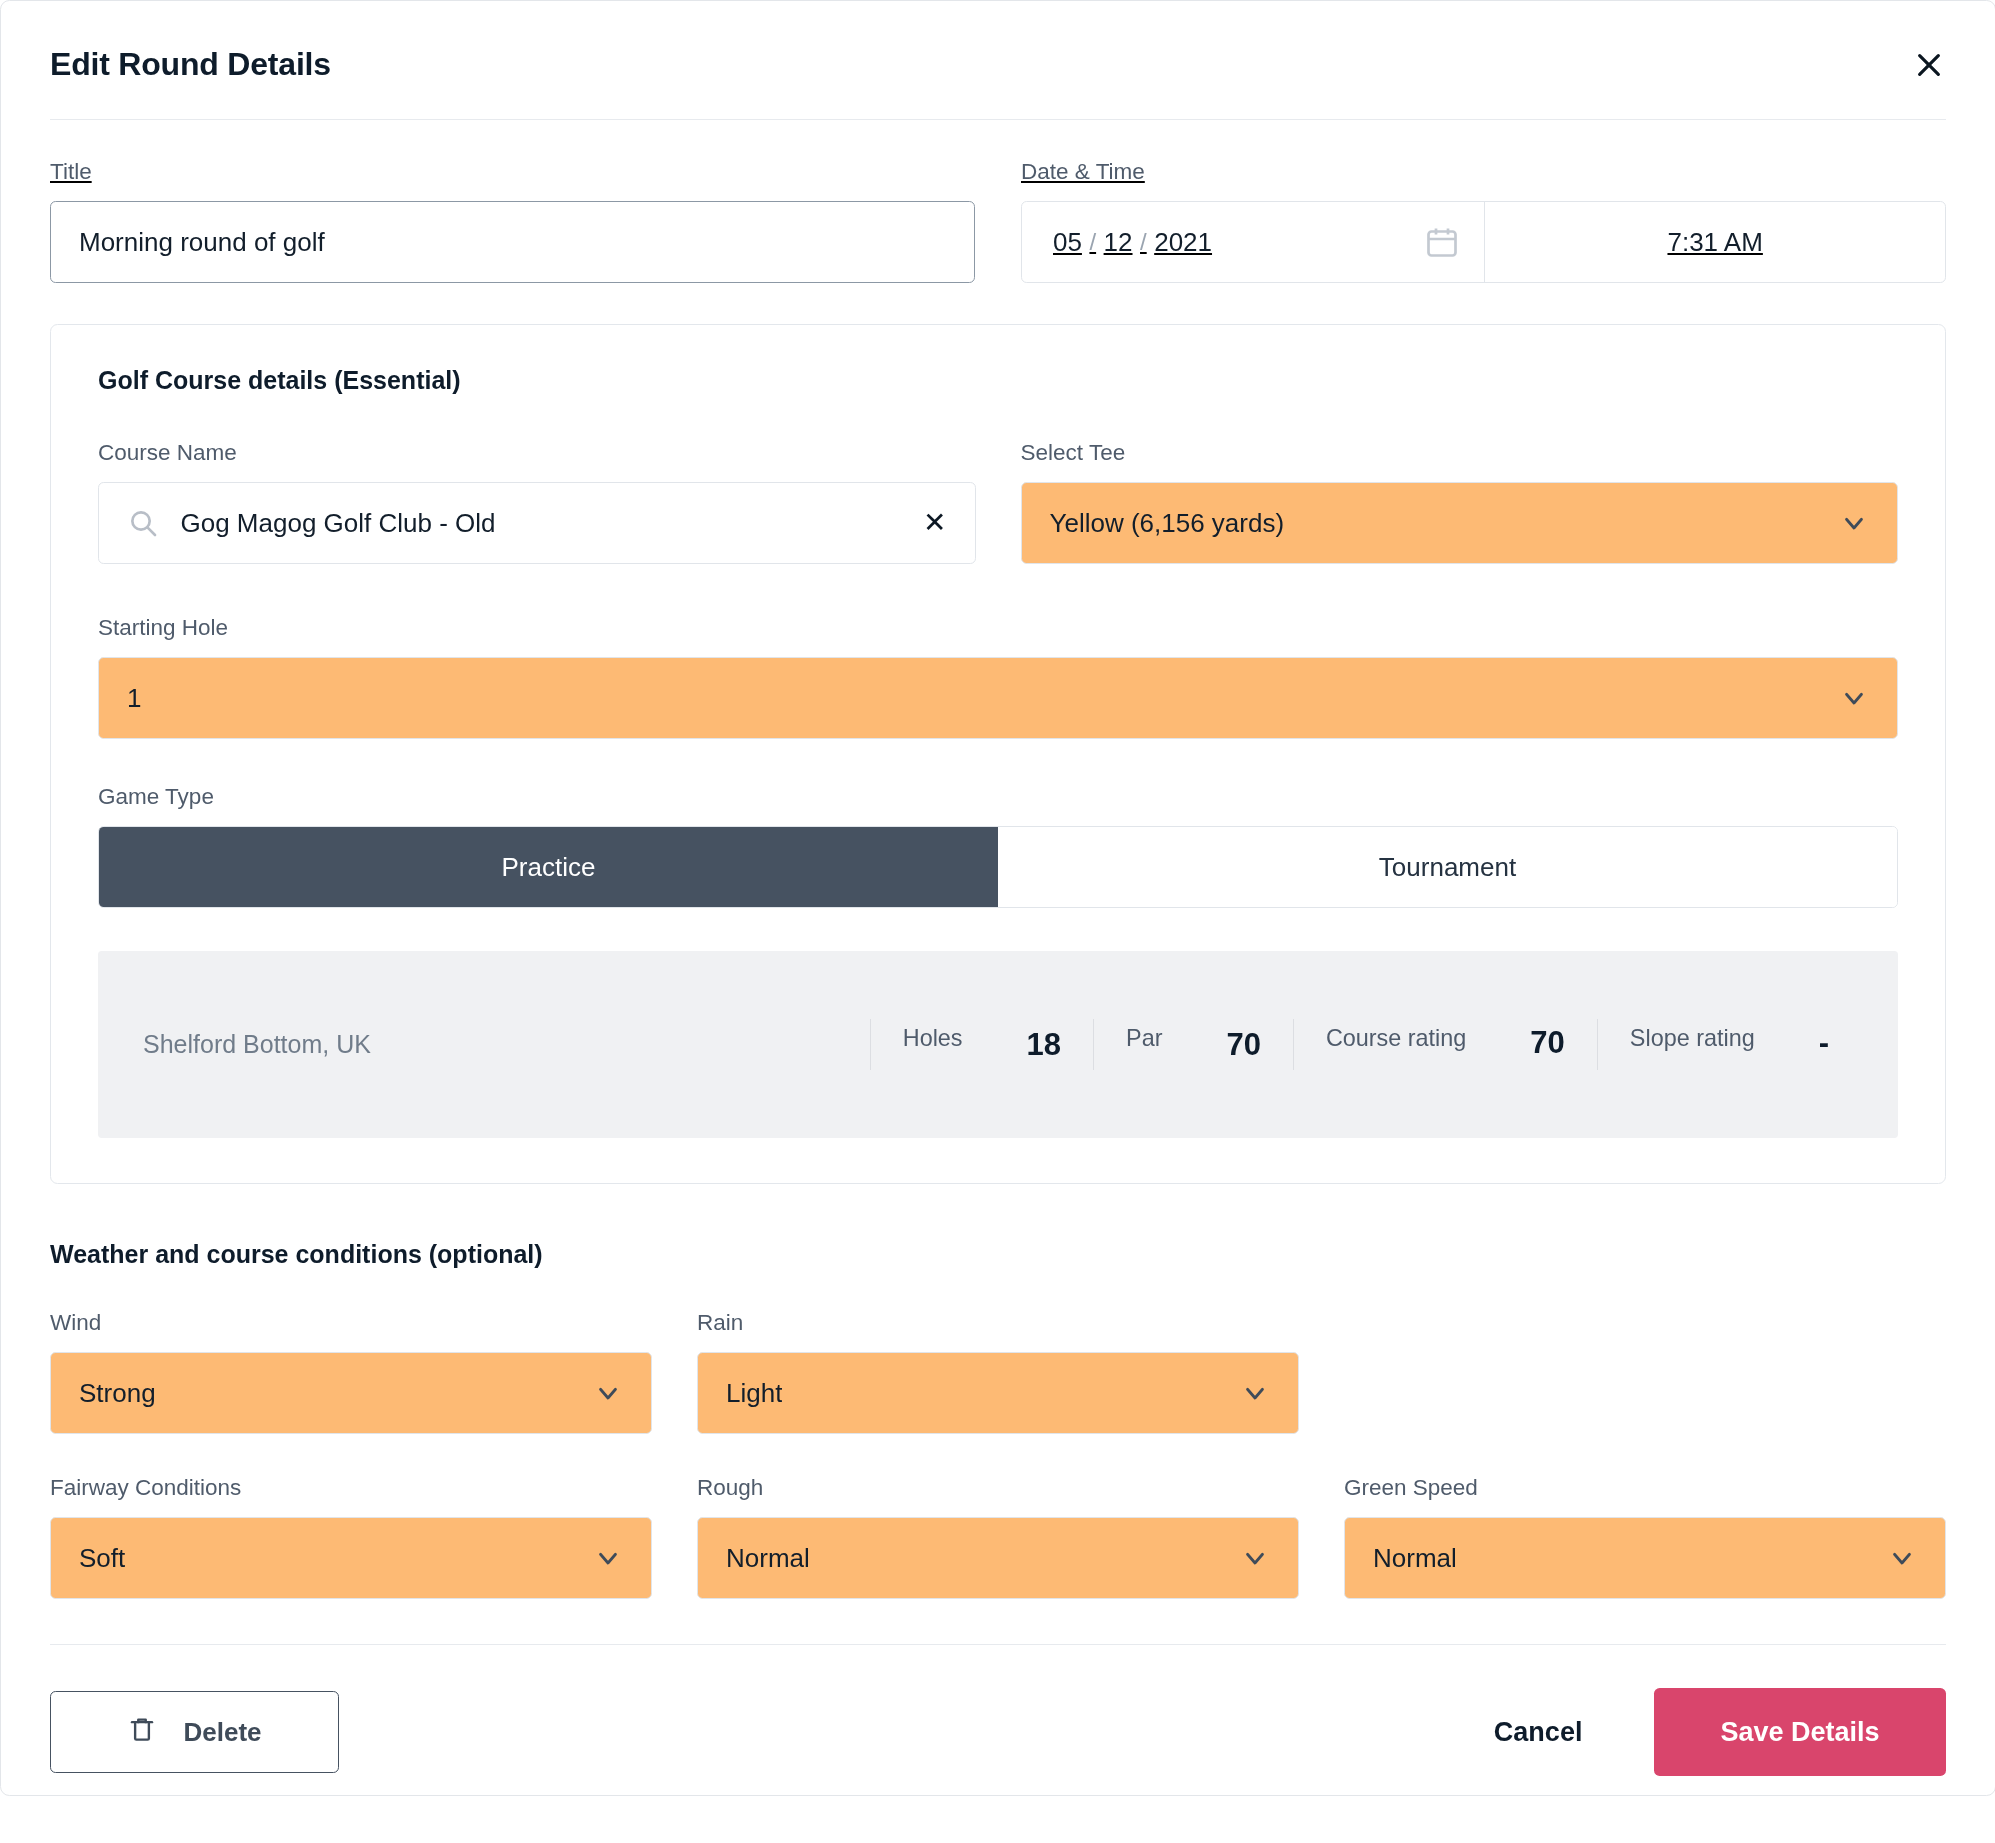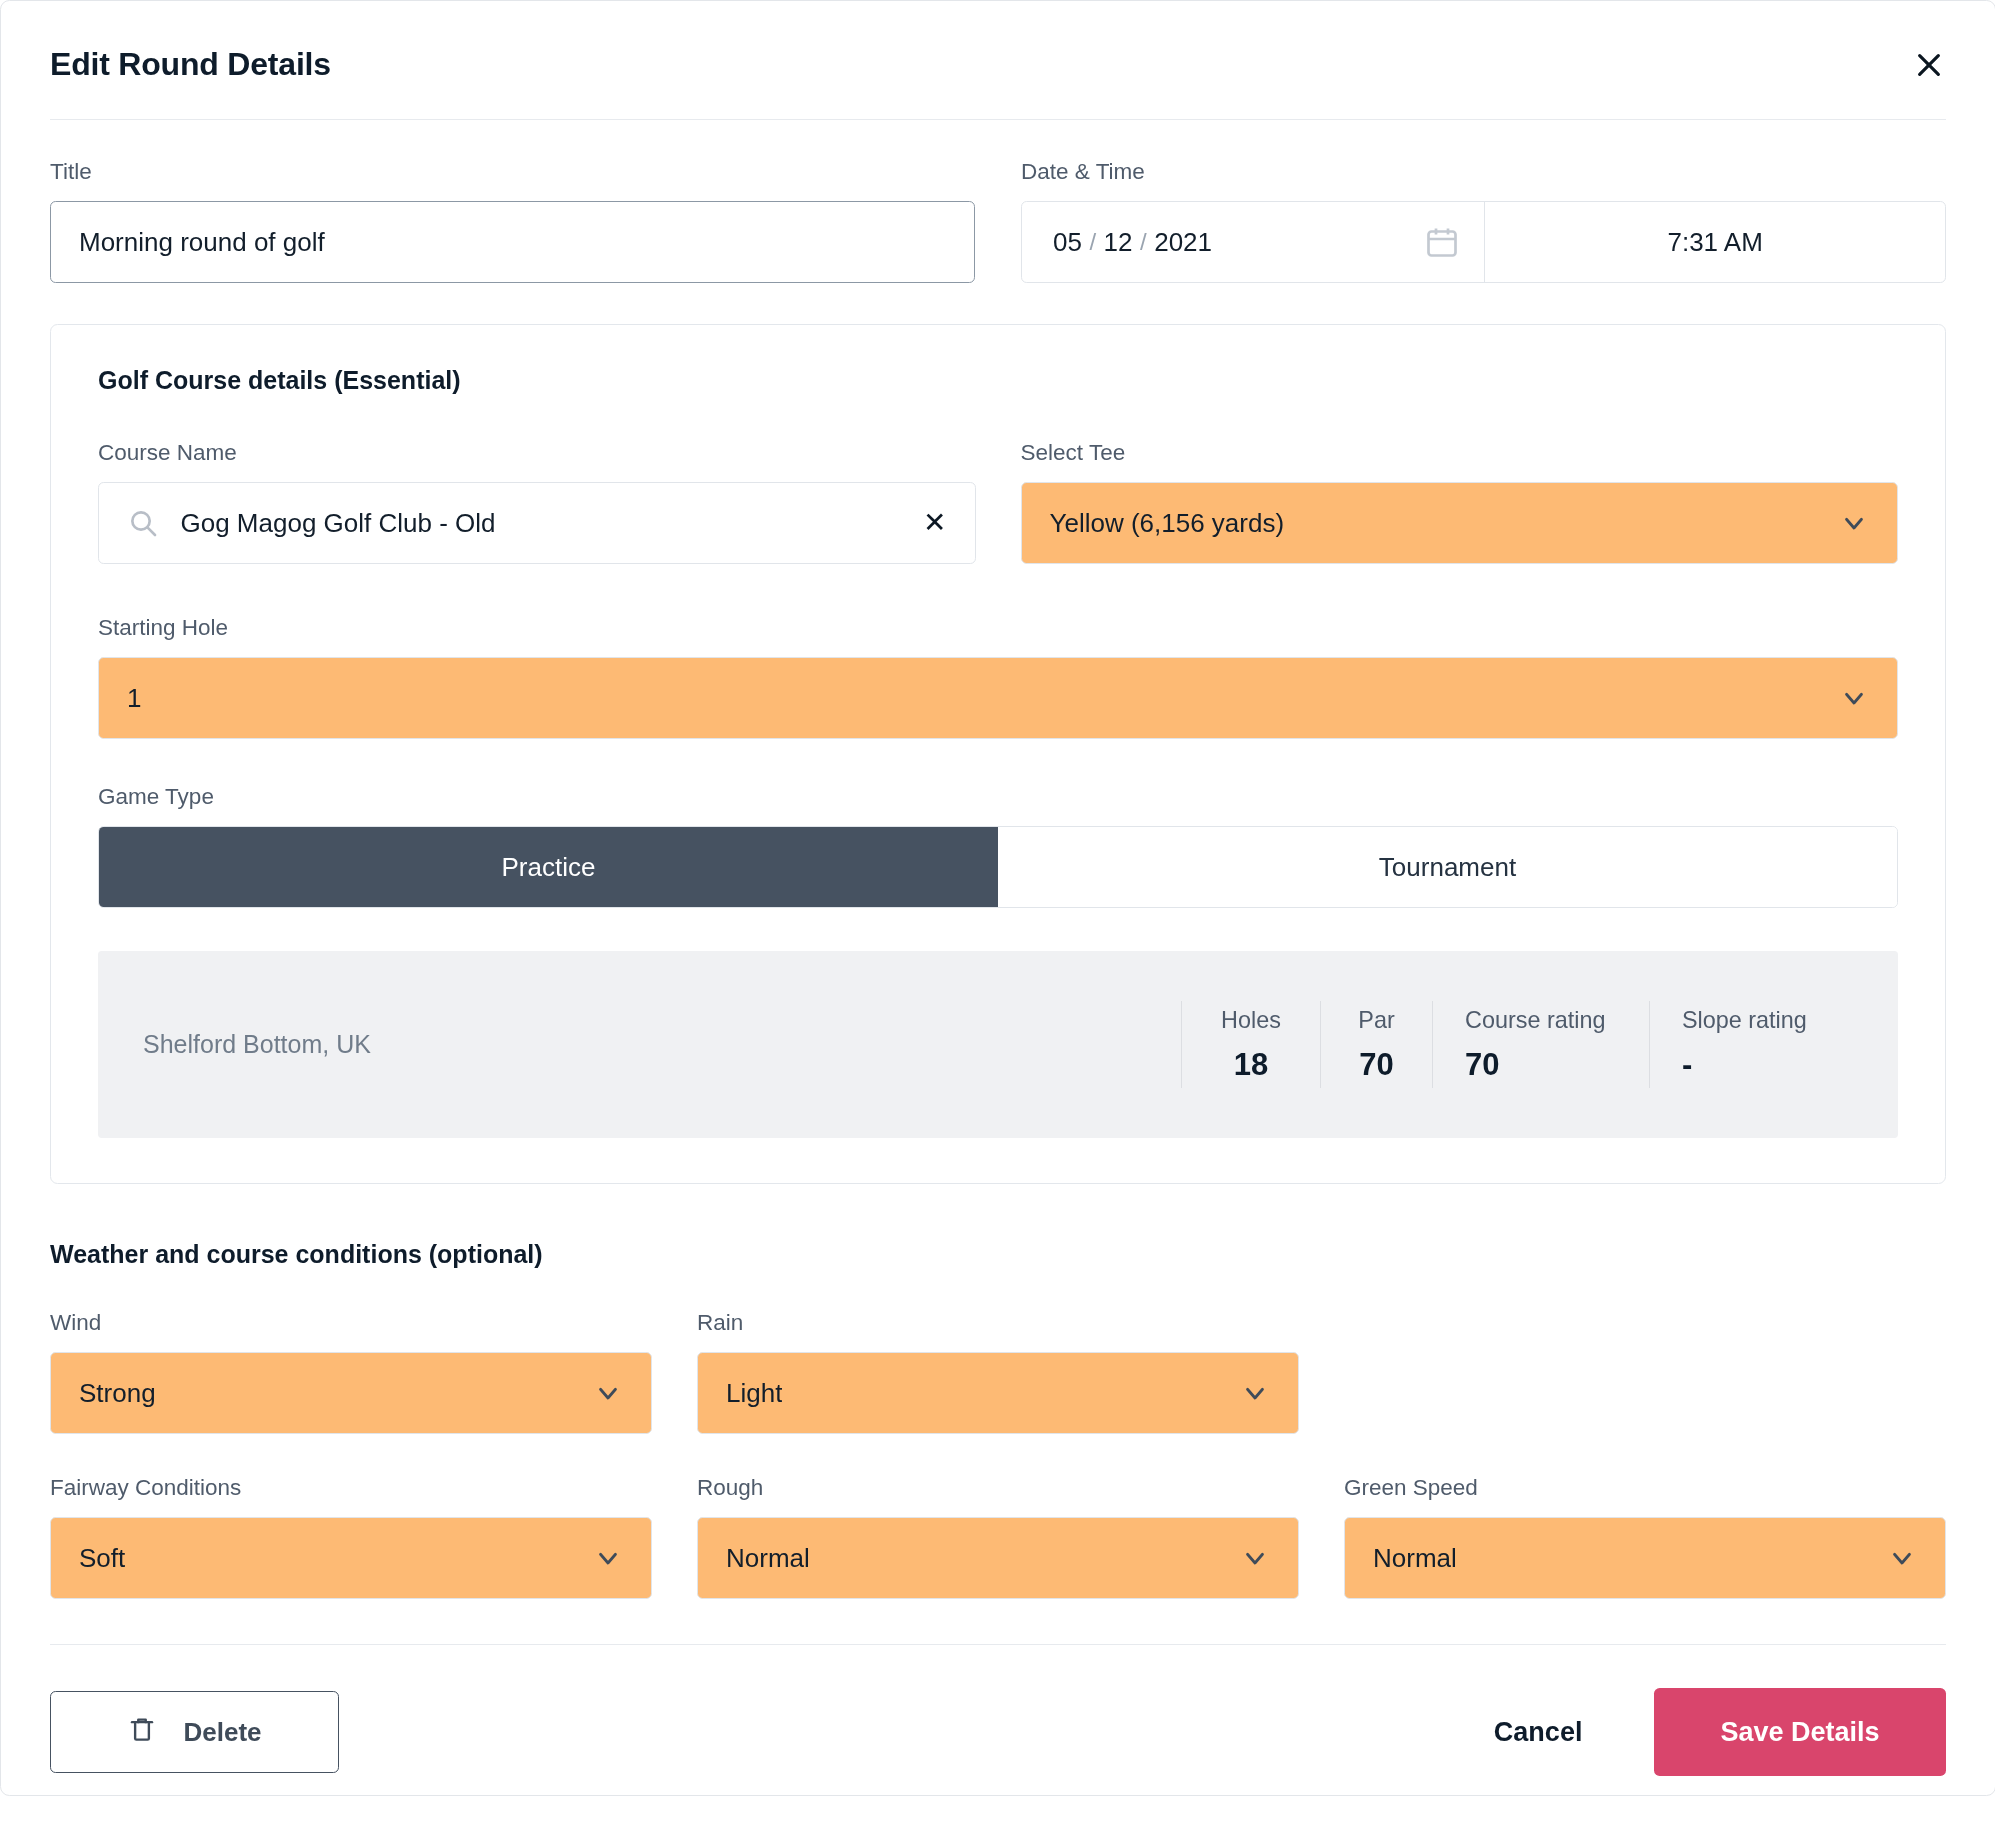--- a/index.html
+++ b/index.html
@@ -71,20 +71,21 @@
     color: #121e2b;
     padding: 0 28px;
     font-family: "Liberation Sans", sans-serif;
   }
 
   
   .top-row {
     display: flex;
     gap: 46px;
     padding-top: 39px;
+    text-decoration: underline;
   }
   .top-col { flex: 1; min-width: 0; }
 
   .datetime-wrap {
     display: flex;
     width: 100%;
     height: 82px;
     border: 1.9px solid #e1e5ea;
     border-radius: 5.6px;
     overflow: hidden;
@@ -225,21 +226,21 @@
   .summary-name .line2 {
     font-size: 25px;
     color: #707c8a;
   }
   .stat {
     flex: 0 0 auto;
     border-left: 1.9px solid #dcdee2;
     padding: 5.6px 0 5.6px 0;
     text-align: center;
     display: flex;
-    flex-direction: column;
+    flex-direction: row;
     align-items: center;
     justify-content: center;
   }
   .stat .stat-label {
     font-size: 23.4px;
     color: #4f5b6b;
     margin-bottom: 13px;
     white-space: nowrap;
     padding: 0 32px;
   }

